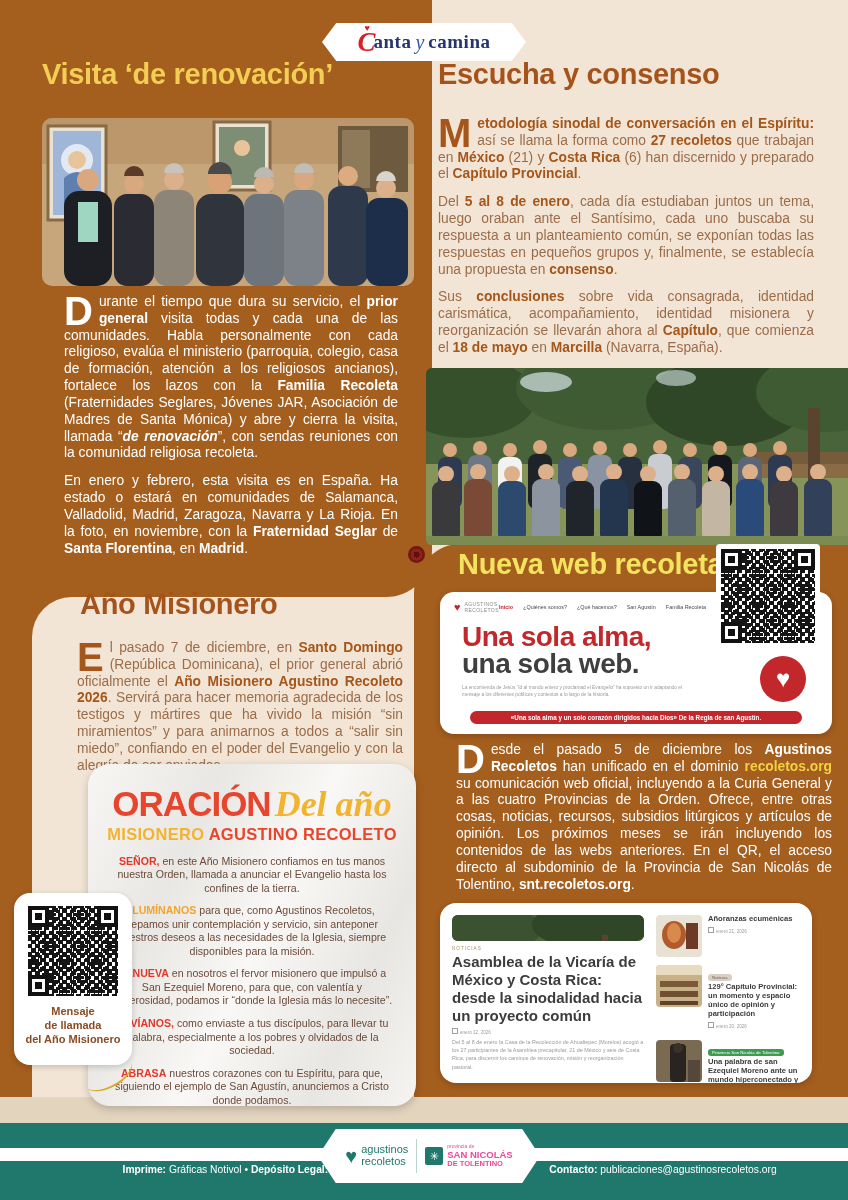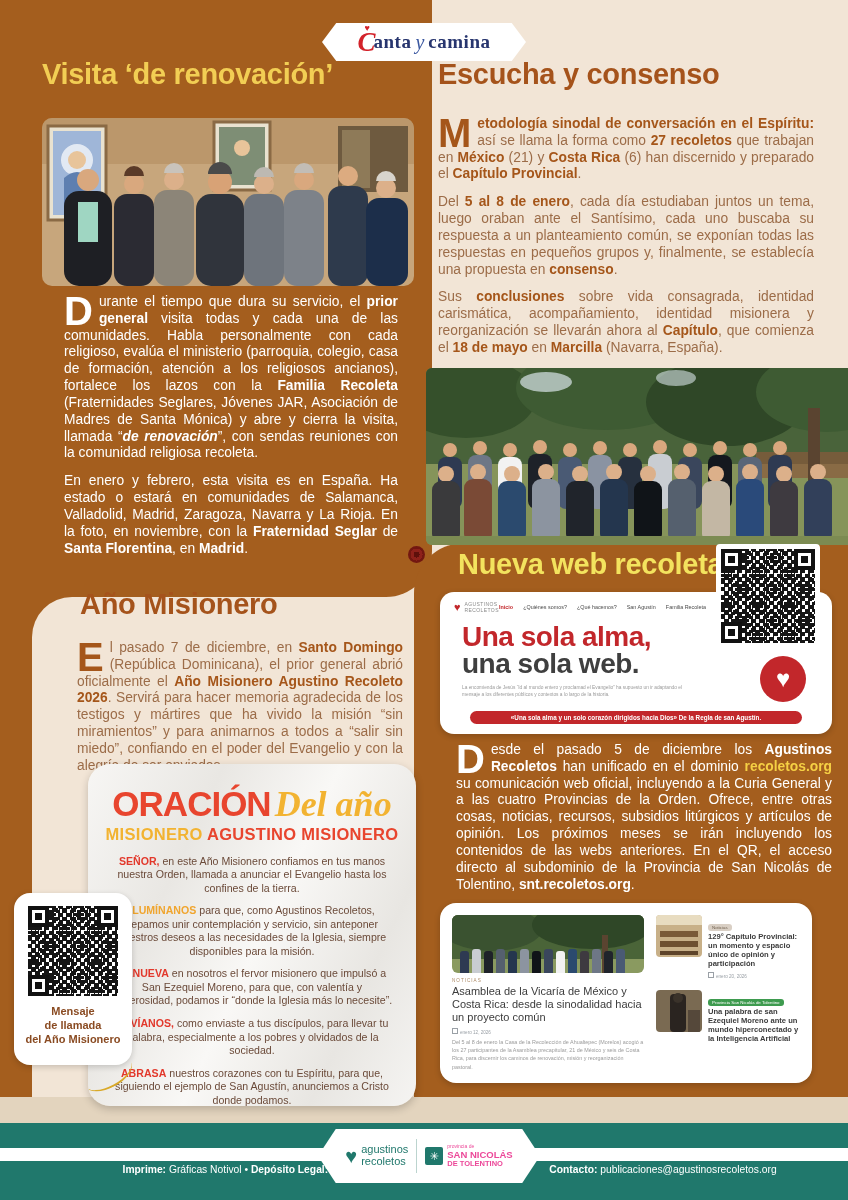--- a/index.html
+++ b/index.html
@@ -82,21 +82,21 @@
      color:#fff;font-size:6.3px;font-weight:700;display:flex;align-items:center;justify-content:center;}
   .heart-badge{position:absolute;right:26px;bottom:32px;width:46px;height:46px;border-radius:50%;background:#C2272B;
      color:#fff;display:flex;align-items:center;justify-content:center;font-size:24px;}
 
   
   .news-card{position:absolute;left:440px;top:903px;width:372px;height:180px;background:#fff;border-radius:16px;
      box-shadow:0 2px 6px rgba(0,0,0,.2);padding:12px;box-sizing:border-box;display:flex;gap:12px;overflow:hidden;}
   .news-main{width:192px;display:flex;flex-direction:column;}
   .news-main .ph{width:192px;height:92px;border-radius:6px;overflow:hidden;}
   .tag-plain{font-size:4.6px;letter-spacing:1px;color:#AD8A66;text-transform:uppercase;margin:5px 0 2px 0;}
-  .news-title-lg{font-size:11px;font-weight:400;color:#3C3C3C;line-height:1.2;}
+  .news-title-lg{font-size:15px;font-weight:700;color:#3C3C3C;line-height:1.2;}
   .news-date{font-size:4.6px;color:#9AA0A6;margin:3px 0;}
   .news-date .cal{display:inline-block;width:4px;height:4px;border:1px solid #9AA0A6;margin-right:2px;}
   .news-excerpt{font-size:5.4px;color:#9B9B9B;line-height:1.55;}
   .news-side{flex:1;display:flex;flex-direction:column;gap:8px;}
   .news-item{display:flex;gap:6px;}
   .thumb{width:46px;height:42px;border-radius:4px;overflow:hidden;flex:none;}
   .ni-txt{flex:1;}
   .news-title-sm{font-size:7.6px;font-weight:700;color:#3C3C3C;line-height:1.18;}
   .pill{display:inline-block;font-size:4.4px;border-radius:3px;padding:1px 4px;margin-bottom:2px;}
   .pill-gray{background:#D9CFC4;color:#70604e;}
@@ -350,20 +350,34 @@
       </div>
       <div class="tag-plain">NOTICIAS</div>
       <div class="news-title-lg">Asamblea de la Vicaría de México y Costa Rica: desde la sinodalidad hacia un proyecto común</div>
       <div class="news-date"><span class="cal"></span><span>enero 12, 2026</span></div>
       <div class="news-excerpt">Del 5 al 8 de enero la Casa de la Recolección de Ahualtepec (Morelos) acogió a los 27 participantes de la Asamblea precapitular, 21 de México y seis de Costa Rica, para discernir los caminos de renovación, misión y reorganización pastoral.</div>
     </div>
     <div class="news-side">
       <div class="news-item">
         <div class="thumb">
           <svg width="46" height="42" viewBox="0 0 46 42" xmlns="http://www.w3.org/2000/svg">
+            <rect width="46" height="42" fill="#E8E2D4"></rect>
+              <ellipse cx="18" cy="20" rx="12" ry="14" fill="#B05A2E"></ellipse>
+              <ellipse cx="18" cy="18" rx="7" ry="10" fill="#D88A4A"></ellipse>
+              <rect x="30" y="8" width="12" height="26" fill="#6E3A28"></rect>
+          </svg>
+        </div>
+        <div class="ni-txt">
+          <div class="news-title-sm">Añoranzas ecuménicas</div>
+          <div class="news-date"><span class="cal"></span><span>enero 21, 2026</span></div>
+        </div>
+      </div>
+      <div class="news-item">
+        <div class="thumb">
+          <svg width="46" height="42" viewBox="0 0 46 42" xmlns="http://www.w3.org/2000/svg">
             <rect width="46" height="42" fill="#C8B088"></rect>
               <rect y="0" width="46" height="10" fill="#E8DCC0"></rect>
               <rect x="4" y="16" width="38" height="6" fill="#7A5A38"></rect>
               <rect x="4" y="26" width="38" height="6" fill="#6E5030"></rect>
               <rect x="4" y="36" width="38" height="4" fill="#5E442A"></rect>
           </svg>
         </div>
         <div class="ni-txt">
           <span class="pill pill-gray">Noticias</span>
           <div class="news-title-sm">129° Capítulo Provincial: un momento y espacio único de opinión y participación</div>
@@ -390,21 +404,21 @@
 
   <h2 class="sec-title t-brown" style="left:80px;top:588px;margin:0;">Año Misionero</h2>
 
   <div class="txt brown-txt" style="left:77px;top:640px;width:326px;">
     <p><span class="dropcap">E</span><span><span>l pasado 7 de diciembre, en </span><span class="b">Santo Domingo</span><span> (República Dominicana), el prior general abrió oficialmente el </span><span class="b">Año Misionero Agustino Recoleto 2026</span><span>. Servirá para hacer memoria agradecida de los testigos y mártires que ha vivido la misión “sin miramientos” y para animarnos a todos a “salir sin miedo”, confiando en el poder del Evangelio y con la alegría de ser enviados.</span></span></p>
   </div>
 
   <div class="prayer-card">
     <div class="prayer-head">
       <span class="ph-main">ORACIÓN</span><span class="ph-script">Del año</span>
-      <div class="ph-l2"><span class="ph-gold">MISIONERO</span> <span class="ph-red">AGUSTINO MISIONERO</span></div>
+      <div class="ph-l2"><span class="ph-gold">MISIONERO</span> <span class="ph-red">AGUSTINO RECOLETO</span></div>
     </div>
     <div class="prayer-txt">
       <p><span class="b c-red">SEÑOR,</span><span> en este Año Misionero confiamos en tus manos nuestra Orden, llamada a anunciar el Evangelio hasta los confines de la tierra.</span></p>
       <p><span class="b c-orange">ILUMÍNANOS</span><span> para que, como Agustinos Recoletos, sepamos unir contemplación y servicio, sin anteponer nuestros deseos a las necesidades de la Iglesia, siempre disponibles para la misión.</span></p>
       <p><span class="b c-red">RENUEVA</span><span> en nosotros el fervor misionero que impulsó a San Ezequiel Moreno, para que, con valentía y generosidad, podamos ir “donde la Iglesia más lo necesite”.</span></p>
       <p><span class="b c-red">ENVÍANOS,</span><span> como enviaste a tus discípulos, para llevar tu Palabra, especialmente a los pobres y olvidados de la sociedad.</span></p>
       <p><span class="b c-red">ABRASA</span><span> nuestros corazones con tu Espíritu, para que, siguiendo el ejemplo de San Agustín, anunciemos a Cristo donde podamos.</span></p>
 
     </div>
   </div>

